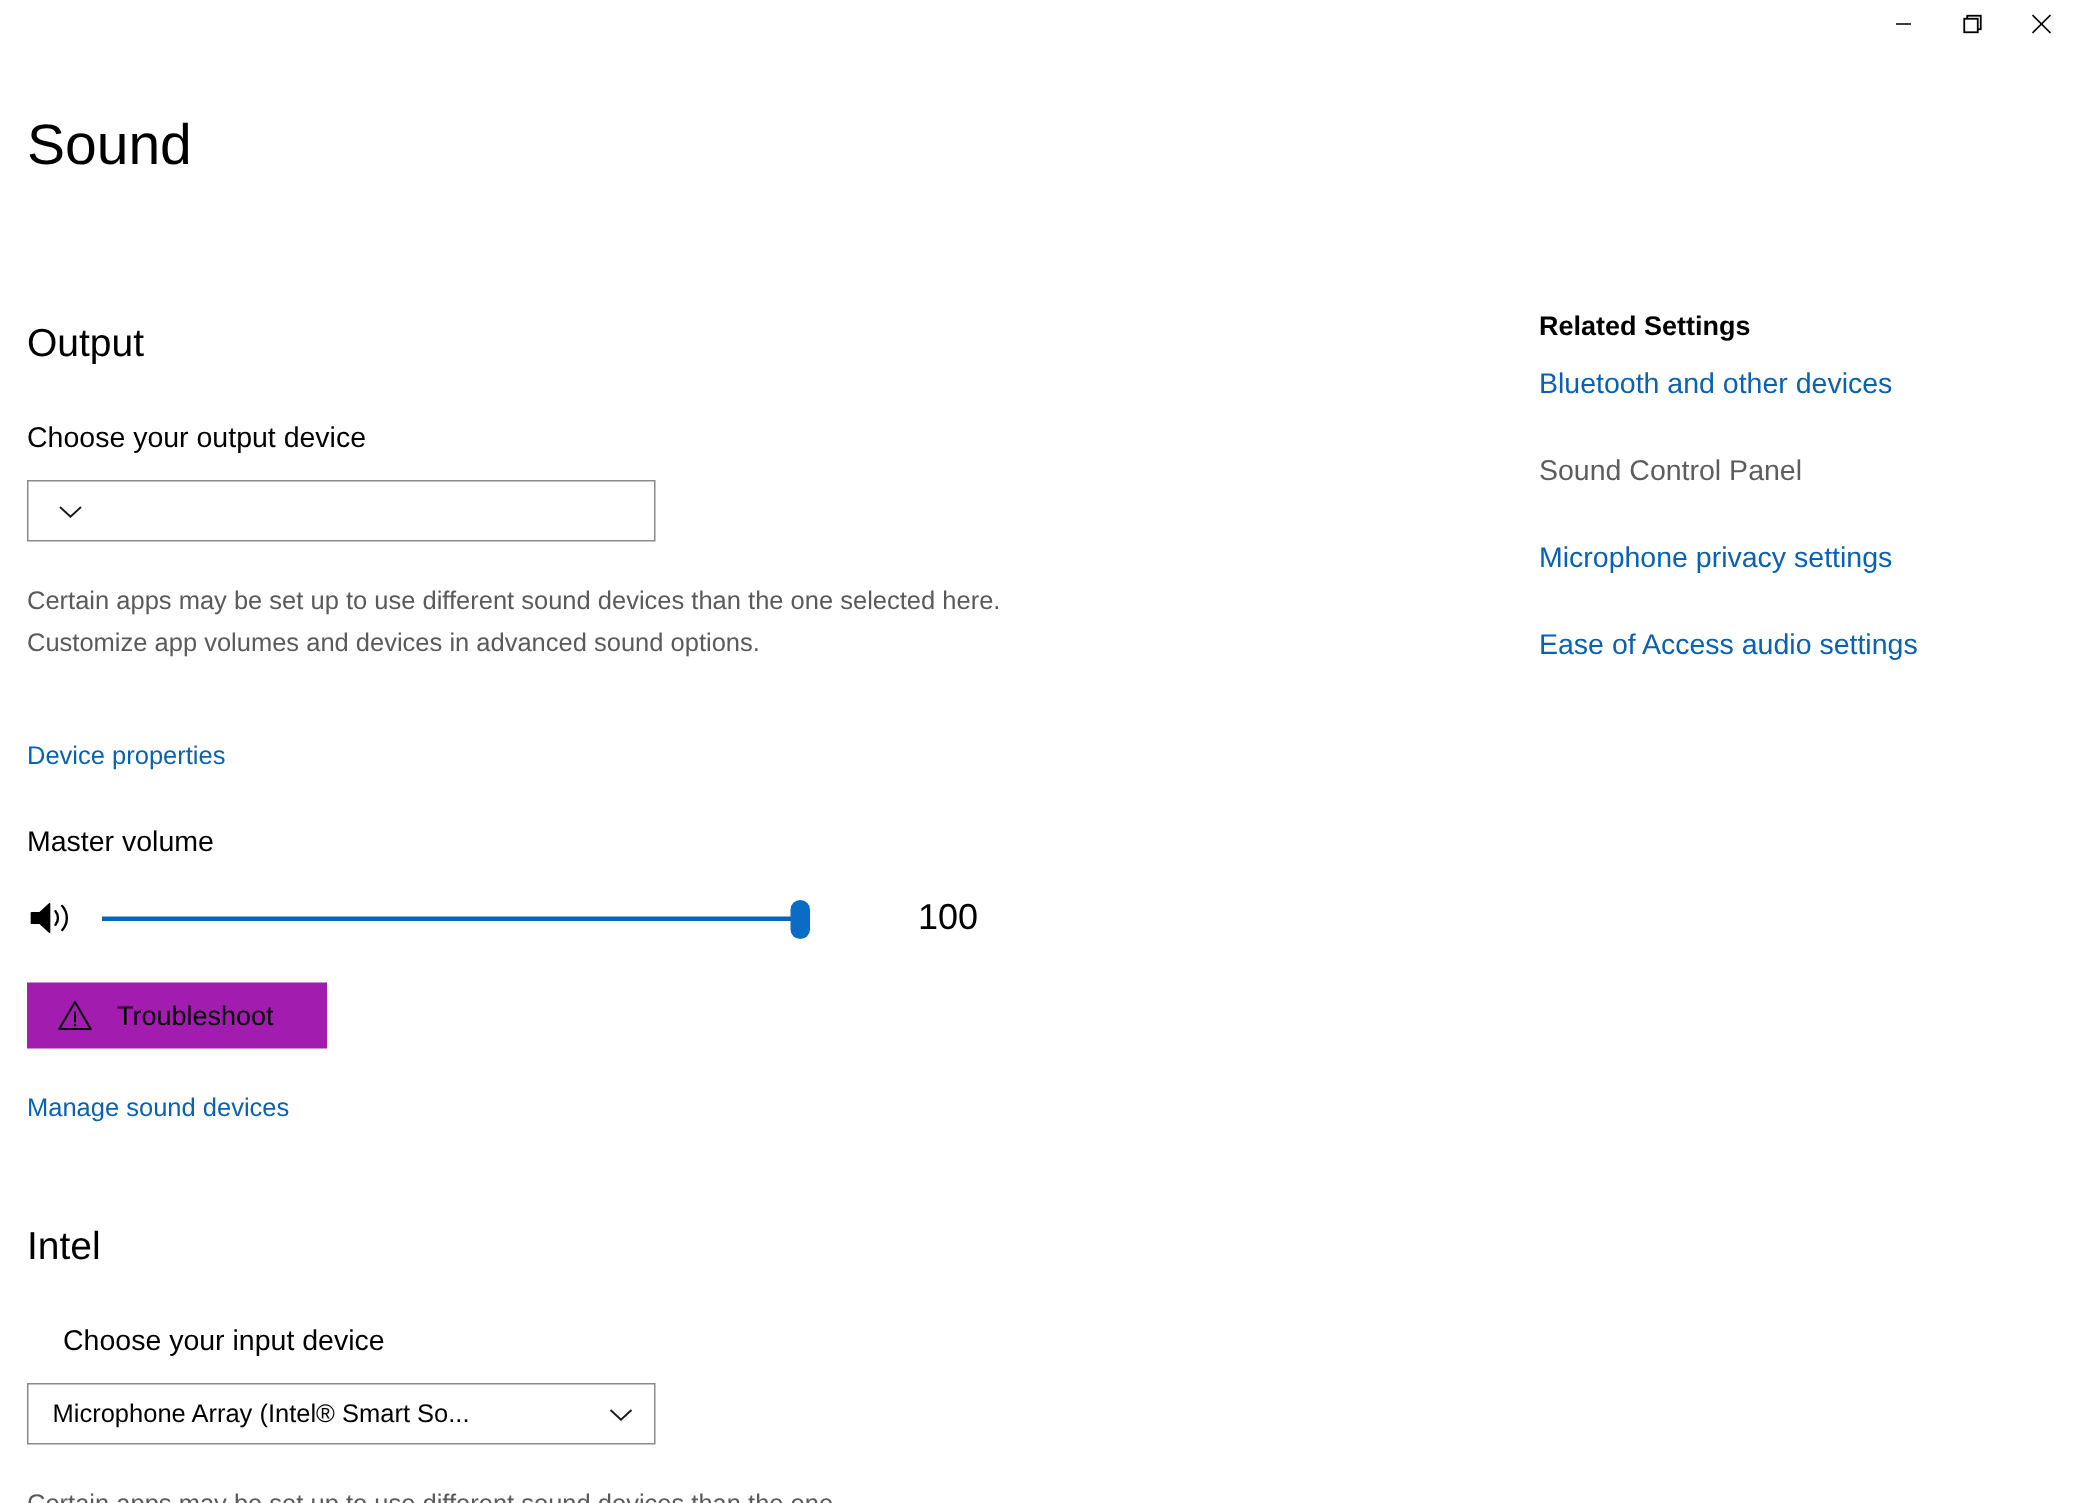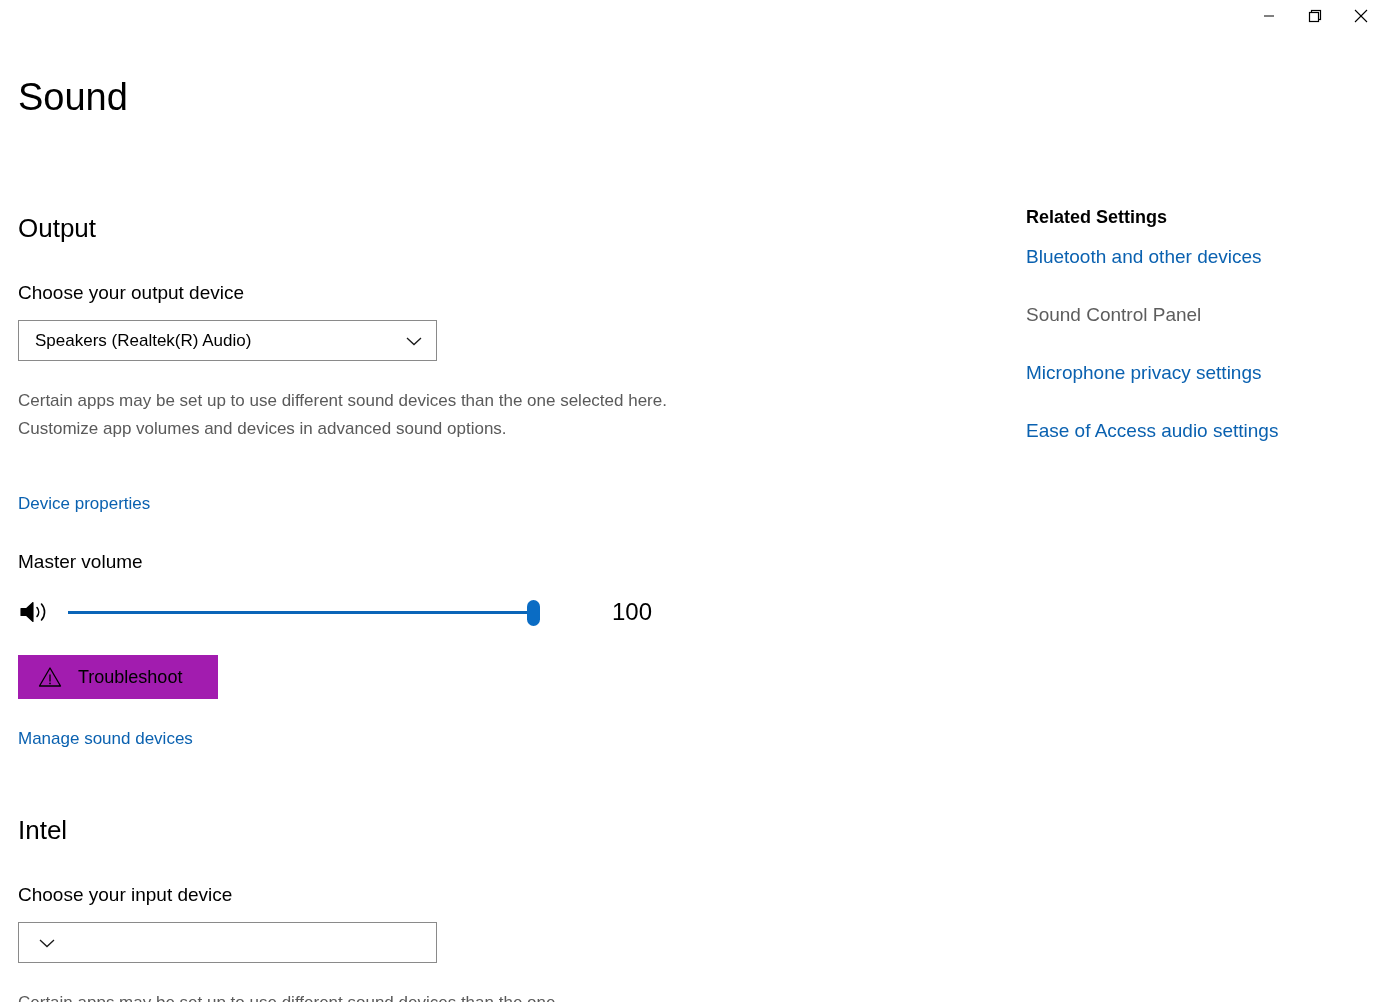--- a/index.html
+++ b/index.html
@@ -97,21 +97,21 @@
   .field-label {
     position: absolute;
     left: 18px;
     font-size: 19px;
     font-weight: 400;
     line-height: 22px;
     color: #000000;
     white-space: nowrap;
   }
   .label-output-device { top: 282px; }
-  .label-input-device  { top: 884px; }
+  .label-input-device  { top: 884px; margin-left: 24px; }
   .label-master-volume { top: 551px; text-align: right; }
 
   .combo {
     position: absolute;
     left: 18px;
     width: 419px;
     height: 41px;
     border: 1px solid #8a8a8a;
     background: #ffffff;
     display: flex;
@@ -315,21 +315,20 @@
 
   <div class="page-title">Sound</div>
 
   <div class="left-col">
 
     <div class="section-heading heading-output">Output</div>
 
     <div class="field-label label-output-device">Choose your output device</div>
 
     <div class="combo combo-output">
-      <span class="combo-text">Speakers (Realtek(R) Audio)</span>
       <span class="combo-chevron">
         <svg width="18" height="12" viewBox="0 0 18 12">
           <polyline points="2,3 9,9.5 16,3" fill="none" stroke="#1a1a1a" stroke-width="1.3"></polyline>
         </svg>
       </span>
     </div>
 
     <div class="desc-text desc-output">Certain apps may be set up to use different sound devices than the one selected here. Customize app volumes and devices in advanced sound options.</div>
 
     <a class="link link-device-properties">Device properties</a>
@@ -362,20 +361,21 @@
       <span class="btn-label">Troubleshoot</span>
     </button>
 
     <a class="link link-manage-devices">Manage sound devices</a>
 
     <div class="section-heading heading-input">Intel</div>
 
     <div class="field-label label-input-device">Choose your input device</div>
 
     <div class="combo combo-input">
+      <span class="combo-text">Microphone Array (Intel® Smart So...</span>
       <span class="combo-chevron">
         <svg width="18" height="12" viewBox="0 0 18 12">
           <polyline points="2,3 9,9.5 16,3" fill="none" stroke="#1a1a1a" stroke-width="1.3"></polyline>
         </svg>
       </span>
     </div>
 
     <div class="desc-text desc-input">Certain apps may be set up to use different sound devices than the one</div>
   </div>
 

